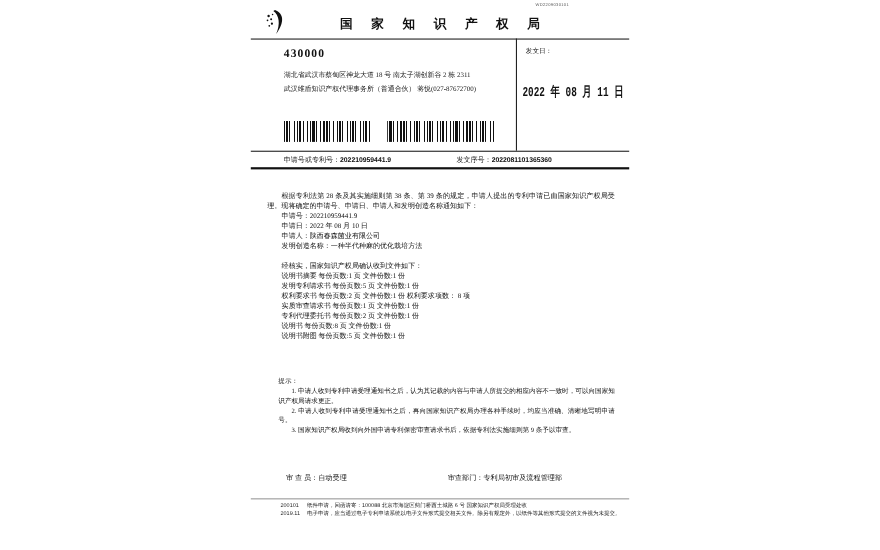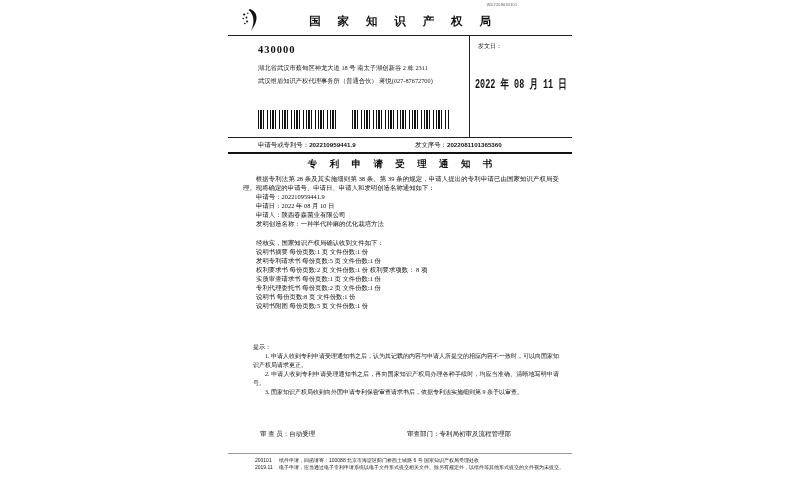--- a/index.html
+++ b/index.html
@@ -75,21 +75,20 @@
   <div class="abs barcode bc1"></div>
   <div class="abs barcode bc2"></div>
   <div class="abs hr2"></div>
 
   <div class="abs meta-row">
     <span>申请号或专利号：</span><span class="meta-val">202210959441.9</span>
     <span class="meta-serial"><span>发文序号：</span><span class="meta-val">2022081101365360</span></span>
   </div>
   <div class="abs thick"></div>
 
-  <div class="abs title">专 利 申 请 受 理 通 知 书</div>
 
   <div class="abs body-block">
     <div class="indent">根据专利法第 28 条及其实施细则第 38 条、第 39 条的规定，申请人提出的专利申请已由国家知识产权局受理。现将确定的申请号、申请日、申请人和发明创造名称通知如下：</div>
     <div class="field"><span>申请号：</span><span>202210959441.9</span></div>
     <div class="field"><span>申请日：</span><span>2022 年 08 月 10 日</span></div>
     <div class="field"><span>申请人：</span><span>陕西春森菌业有限公司</span></div>
     <div class="field"><span>发明创造名称：</span><span>一种半代种麻的优化栽培方法</span></div>
   </div>
 
   <div class="abs received">

